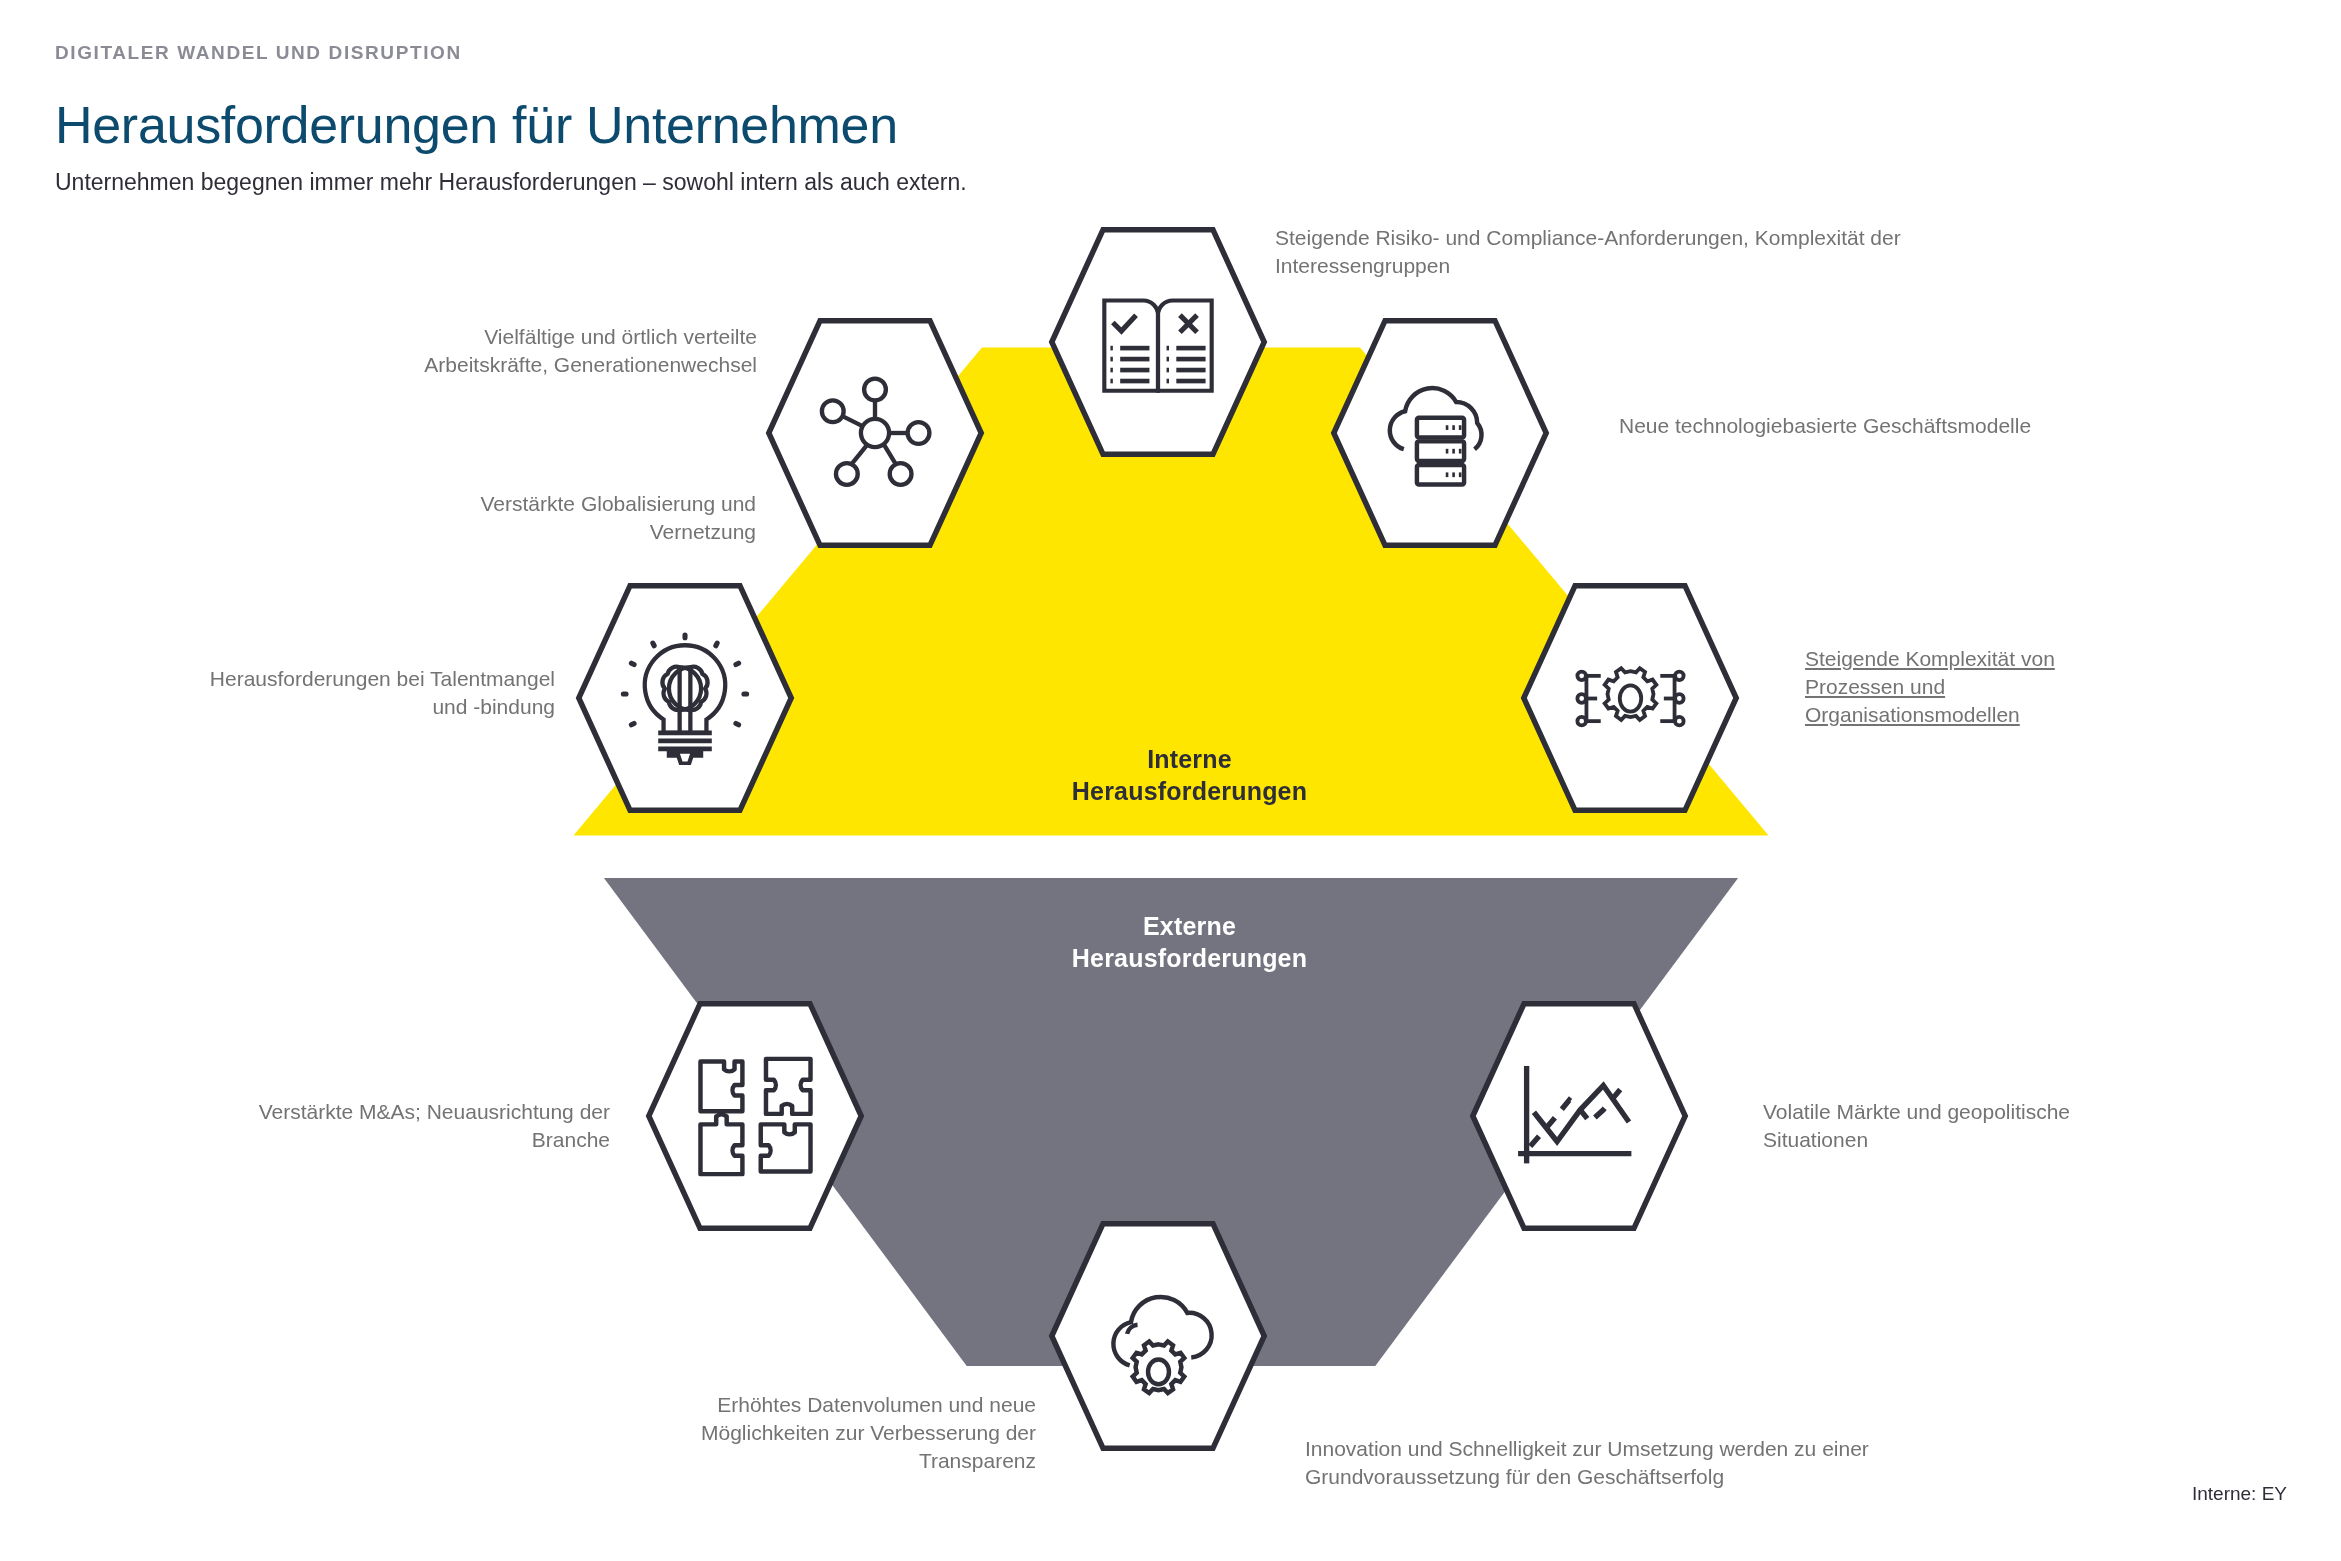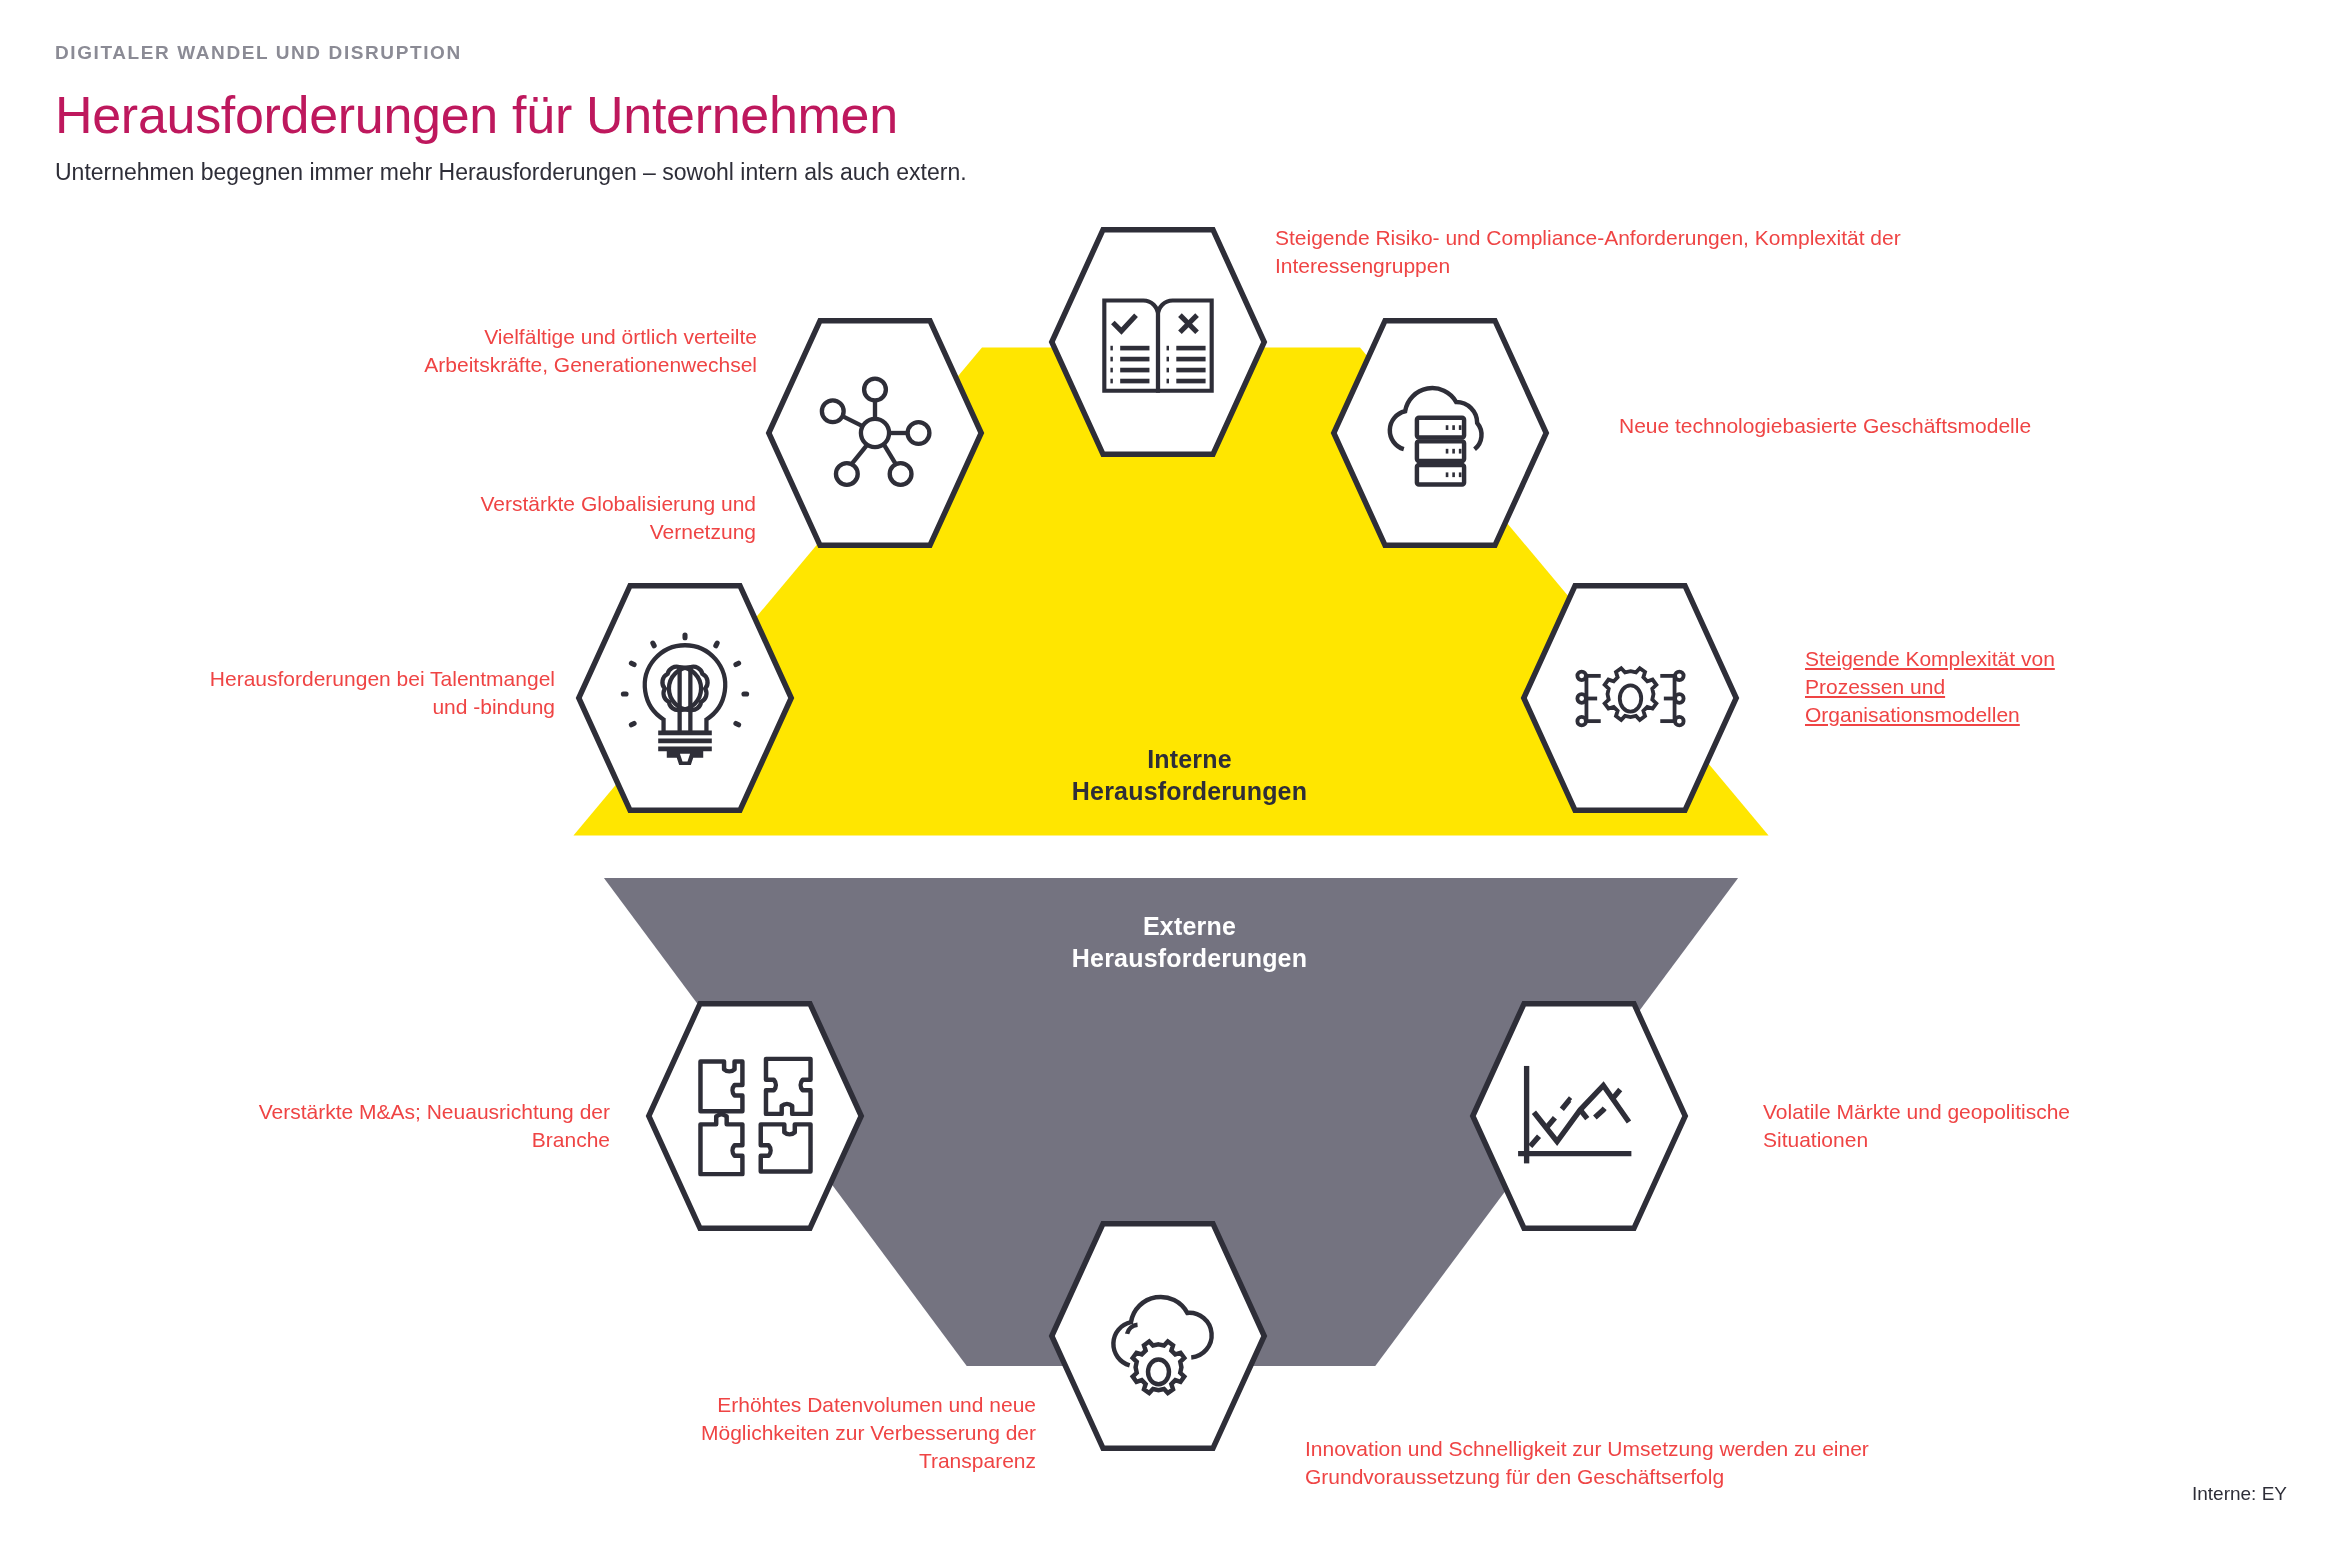--- a/index.html
+++ b/index.html
@@ -21,24 +21,24 @@
   #header { position: absolute; left: 55px; top: 43px; width: 1830px; }
   #eyebrow {
     font-size: 19px;
     font-weight: bold;
     letter-spacing: 1.6px;
     color: #8b8b95;
     text-transform: uppercase;
     line-height: 1;
   }
   #title {
-    margin-top: 26px;
+    margin-top: 36px;
     font-size: 52px;
     font-weight: 400;
-    color: #be185d;
+    color: #0c4a6e;
     line-height: 1.06;
     letter-spacing: -0.3px;
   }
   #subtitle {
     margin-top: 16px;
     font-size: 23px;
     font-weight: 400;
     color: #2e2e38;
     line-height: 1.2;
   }
@@ -87,21 +87,21 @@
   #node-bulb      { left: 575px;  top: 582px; }
   #node-puzzle    { left: 645px; top: 1000px; }
   #node-chart     { left: 1469px; top: 1000px; }
   #node-cloudgear { left: 1048px; top: 1220px; }
 
   
   .callout {
     position: absolute;
     font-size: 21px;
     line-height: 1.33;
-    color: #ef4444;
+    color: #737373;
     font-weight: 400;
   }
   .callout.right { text-align: right; }
   .callout.left  { text-align: left; }
 
   #c-workforce     { left: 403px;  top: 323px;  width: 354px; }
   #c-globalisation { left: 378px;  top: 454px;  width: 378px; margin-top: 36px; }
   #c-risk          { left: 1275px; top: 224px;  width: 732px; }
   #c-techmodels    { left: 1619px; top: 412px;  width: 415px; }
   #c-complexity    { left: 1805px; top: 645px; width: 342px; text-decoration: underline; }

